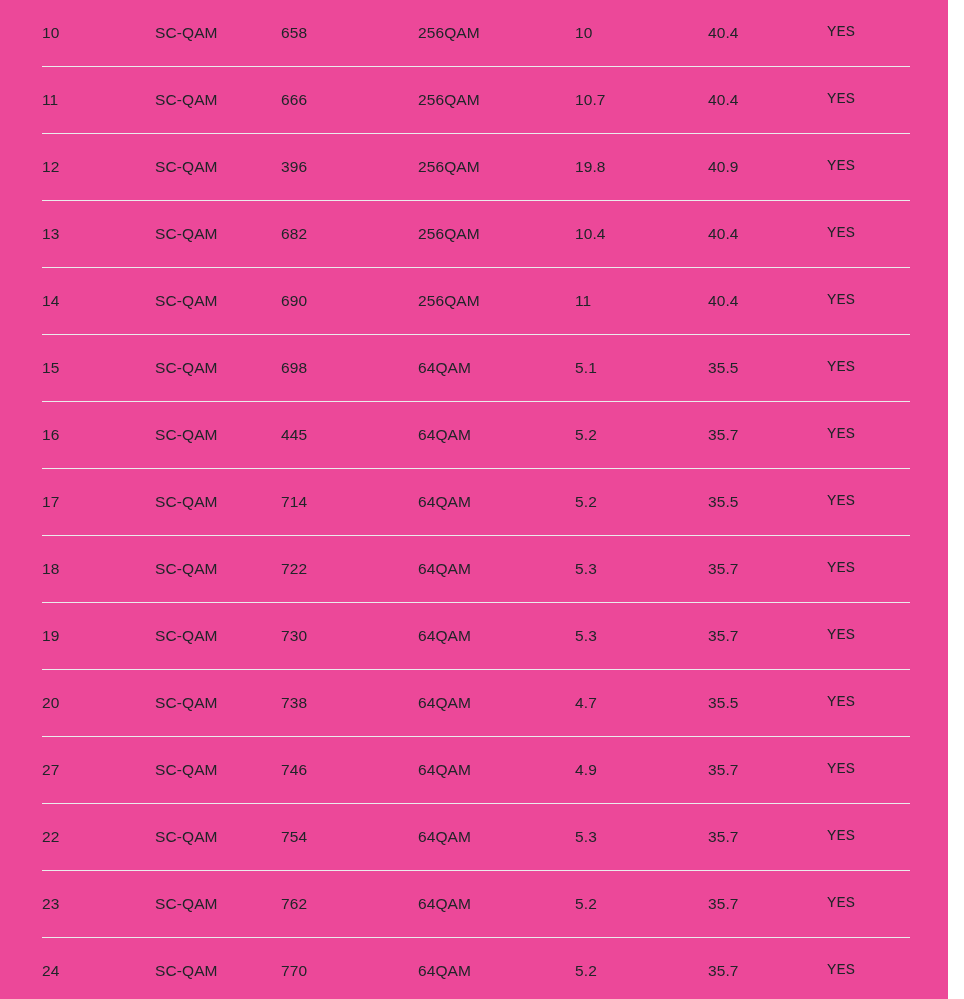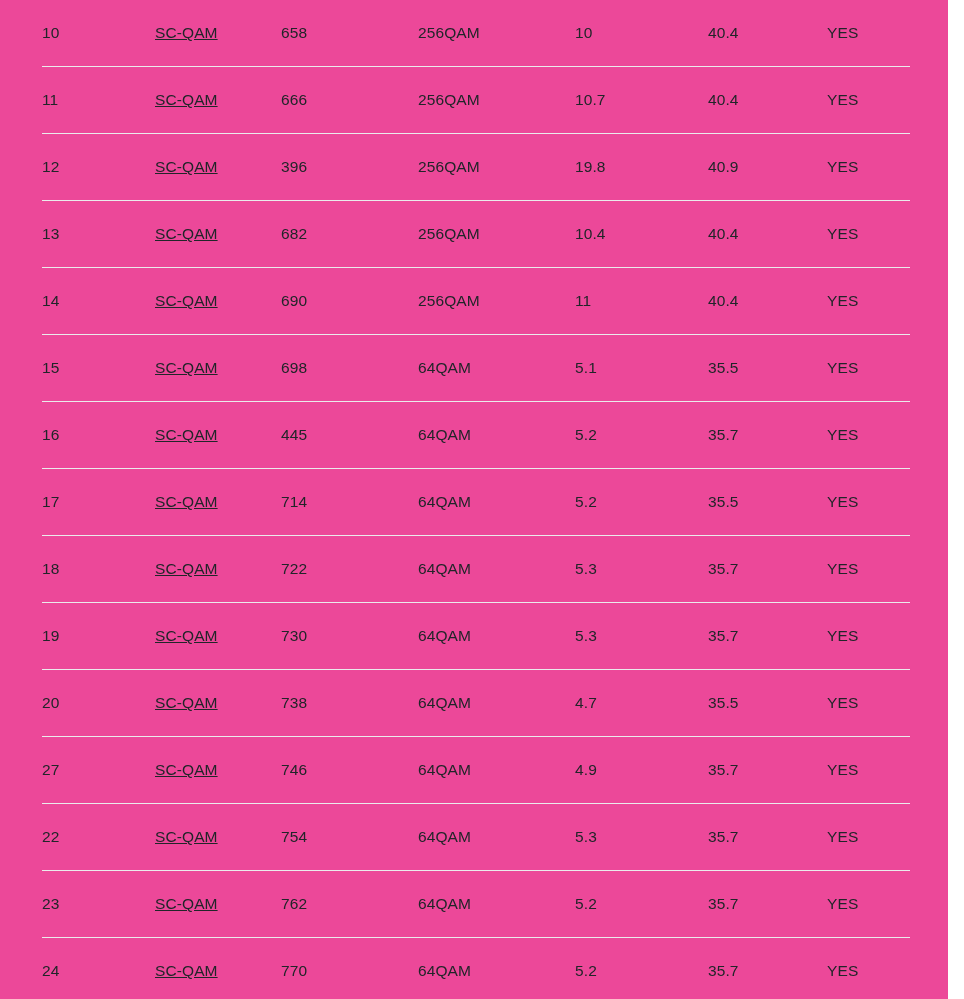--- a/index.html
+++ b/index.html
@@ -52,26 +52,26 @@
   
   col.c-id       { width: 113px; }
   col.c-lock     { width: 126px; }
   col.c-freq     { width: 137px; }
   col.c-mod      { width: 157px; }
   col.c-power    { width: 133px; }
   col.c-snr      { width: 119px; }
   col.c-corr     { width: 83px;  }
 
   td.cell-id      { padding-left: 13px; }
-  td.cell-lock    { padding-left: 13px; text-decoration: underline; }
+  td.cell-lock    { padding-left: 13px; }
   td.cell-freq    { padding-left: 8px;  }
   td.cell-mod     { padding-left: 10px; }
   td.cell-power   { padding-left: 9px;  }
   td.cell-snr     { padding-left: 10px; }
-  td.cell-corr    { padding-left: 8px;  }
+  td.cell-corr    { padding-left: 8px; font-family: Liberation Mono, monospace;  }
 </style>
 </head>
 <body>
 
 <div id="channel-table-viewport">
   <table class="channel-table">
     <colgroup>
       <col class="c-id">
       <col class="c-lock">
       <col class="c-freq">

